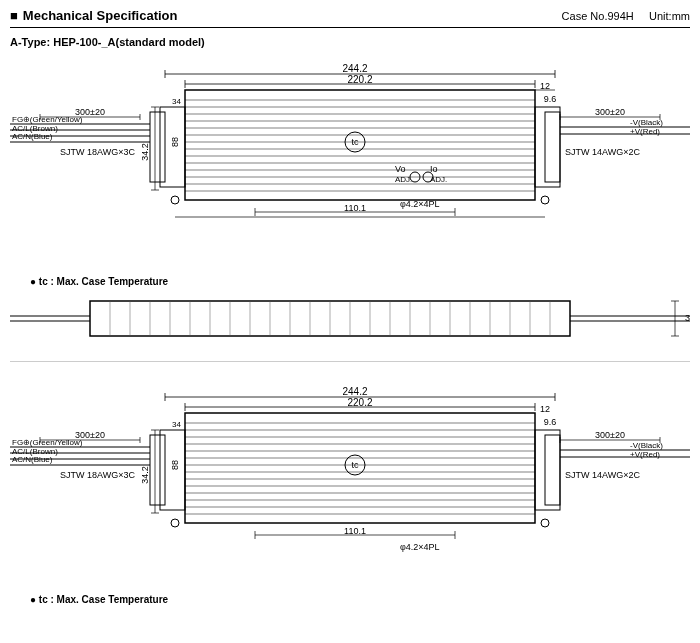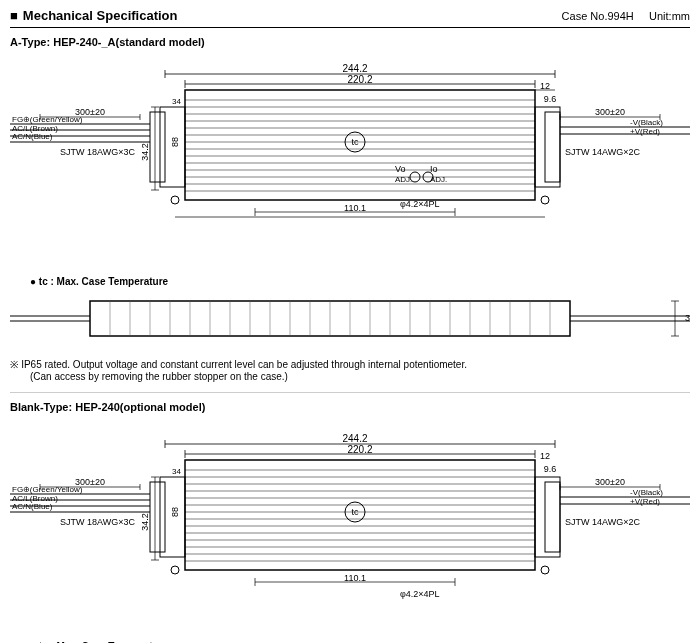--- a/index.html
+++ b/index.html
@@ -94,21 +94,21 @@
     <span>Mechanical Specification</span>
   </div>
   <div class="header-info">
     <span>Case No.994H</span>
     &nbsp;&nbsp;&nbsp;
     <span>Unit:mm</span>
   </div>
 </div>
 
 <div class="diagram-section">
-  <div class="section-title">A-Type: HEP-240-_A(standard model)</div>
+  <div class="section-title">A-Type: HEP-100-_A(standard model)</div>
 
   <div class="drawing-area">
     <svg viewBox="0 0 680 220" xmlns="http://www.w3.org/2000/svg" style="font-family:Arial,sans-serif;font-size:10px;">
 
       <line x1="155" y1="22" x2="545" y2="22" stroke="#000" stroke-width="0.8"></line>
       <line x1="155" y1="18" x2="155" y2="26" stroke="#000" stroke-width="0.8"></line>
       <line x1="545" y1="18" x2="545" y2="26" stroke="#000" stroke-width="0.8"></line>
       <text x="345" y="20" text-anchor="middle" font-size="10">244.2</text>
 
       <line x1="175" y1="32" x2="525" y2="32" stroke="#000" stroke-width="0.8"></line>
@@ -246,30 +246,25 @@
       <line x1="560" y1="25" x2="680" y2="25" stroke="#000" stroke-width="1.2"></line>
       <line x1="560" y1="30" x2="680" y2="30" stroke="#000" stroke-width="1.2"></line>
 
       <line x1="665" y1="10" x2="665" y2="45" stroke="#000" stroke-width="0.7"></line>
       <line x1="661" y1="10" x2="669" y2="10" stroke="#000" stroke-width="0.7"></line>
       <line x1="661" y1="45" x2="669" y2="45" stroke="#000" stroke-width="0.7"></line>
       <text x="675" y="30" font-size="9">38.8</text>
     </svg>
   </div>
 
-  <div class="ip-note">
-    <div>※ IP65 rated. Output voltage and constant current level can be adjusted through internal potentiometer.</div>
-    <div style="margin-left:20px;">(Can access by removing the rubber stopper on the case.)</div>
-  </div>
 </div>
 
 <hr class="divider">
 
 <div class="diagram-section">
-  <div class="section-title">Blank-Type: HEP-240(optional model)</div>
 
   <div class="drawing-area">
     <svg viewBox="0 0 680 210" xmlns="http://www.w3.org/2000/svg" style="font-family:Arial,sans-serif;font-size:10px;">
 
       <line x1="155" y1="22" x2="545" y2="22" stroke="#000" stroke-width="0.8"></line>
       <line x1="155" y1="18" x2="155" y2="26" stroke="#000" stroke-width="0.8"></line>
       <line x1="545" y1="18" x2="545" y2="26" stroke="#000" stroke-width="0.8"></line>
       <text x="345" y="20" text-anchor="middle" font-size="10">244.2</text>
 
       <line x1="175" y1="32" x2="525" y2="32" stroke="#000" stroke-width="0.8"></line>

